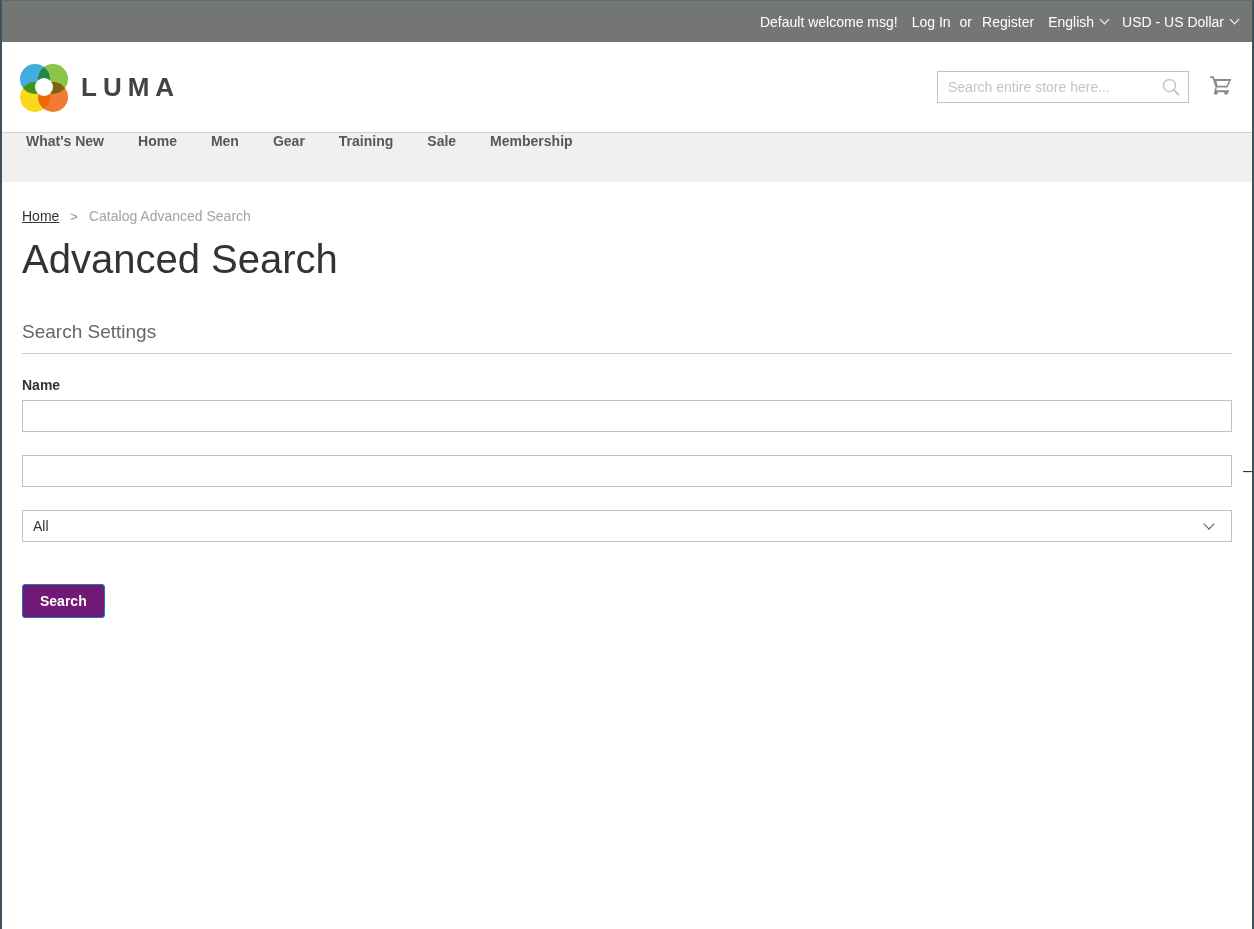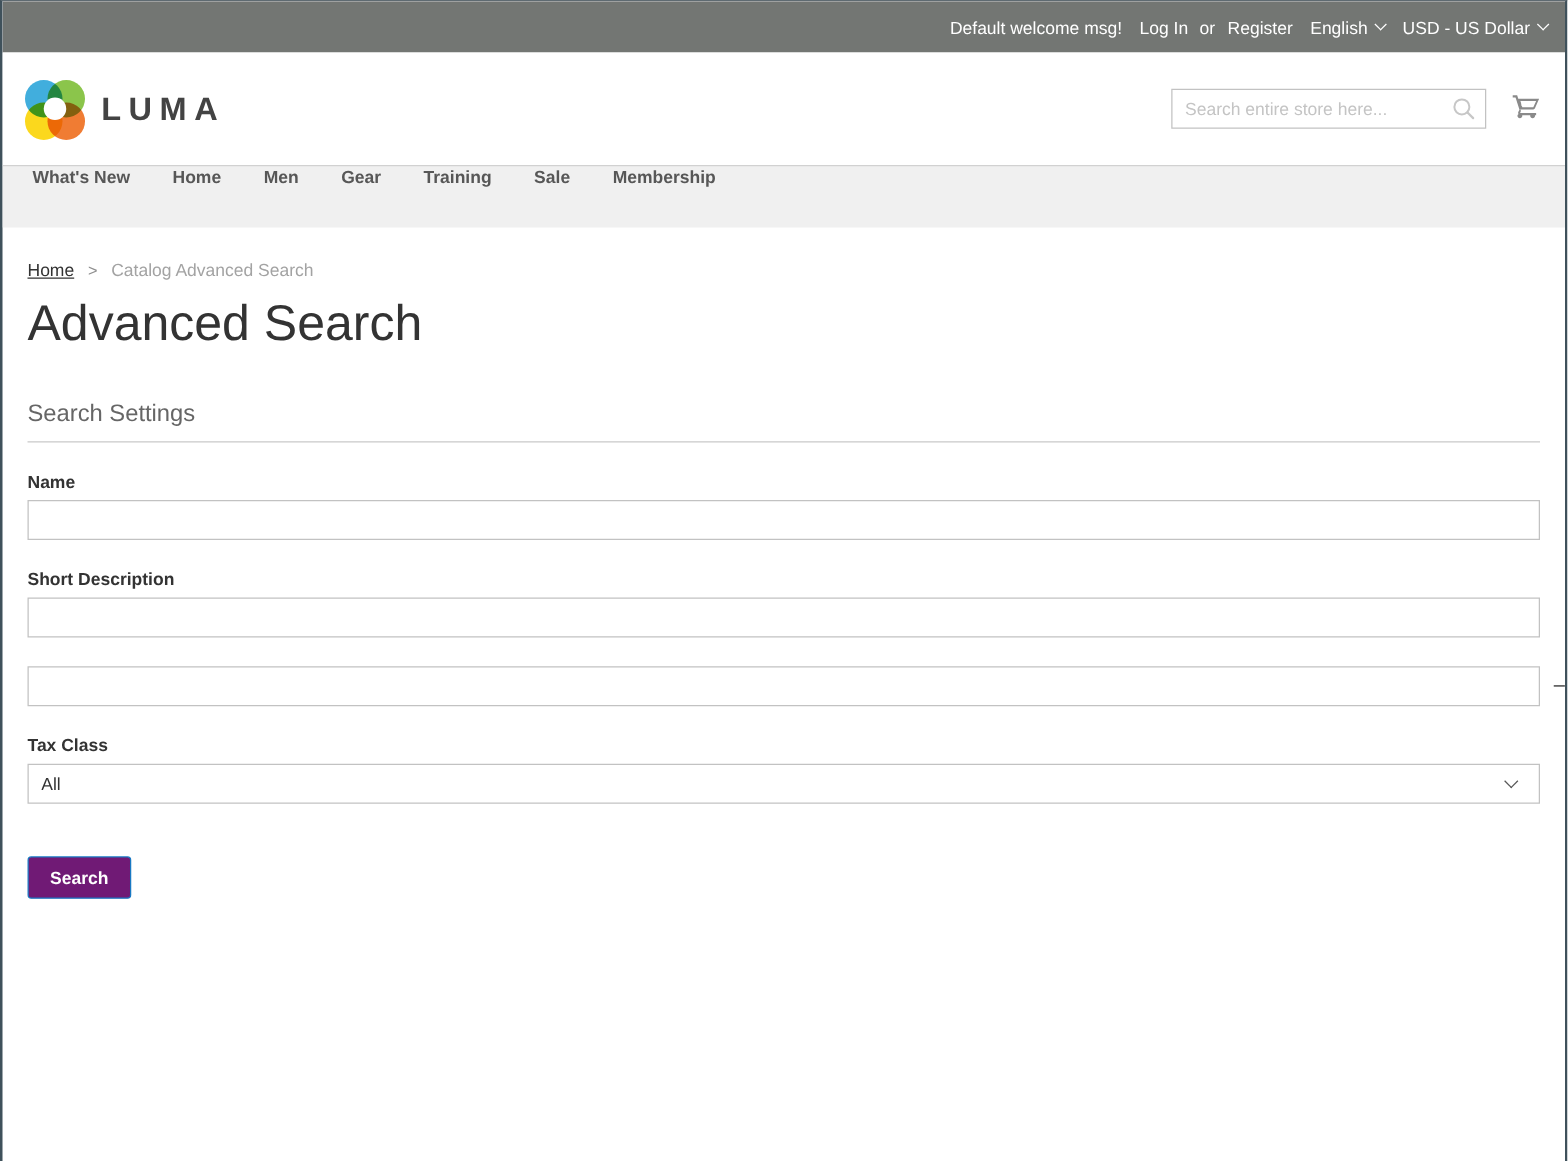--- a/index.html
+++ b/index.html
@@ -173,35 +173,30 @@
     <form>
       <div class="legend">Search Settings</div>
 
       <div class="field">
         <label>Name</label>
         <input type="text" style="">
       </div>
 
 
 
-      <div class="field">
-        <label>Short Description</label>
-        <input type="text" style="">
-      </div>
 
       <div class="field">
         <div class="price-row">
           <input type="text" class="price-from" style="">
           <span class="price-sep">–</span>
 
         </div>
       </div>
 
       <div class="field">
-        <label>Tax Class</label>
         <div class="select-wrap">
           <select>
             <option>All</option>
           </select>
           <span class="select-caret"></span>
         </div>
       </div>
 
       <div class="actions">
         <button type="button" class="btn-primary">Search</button>

